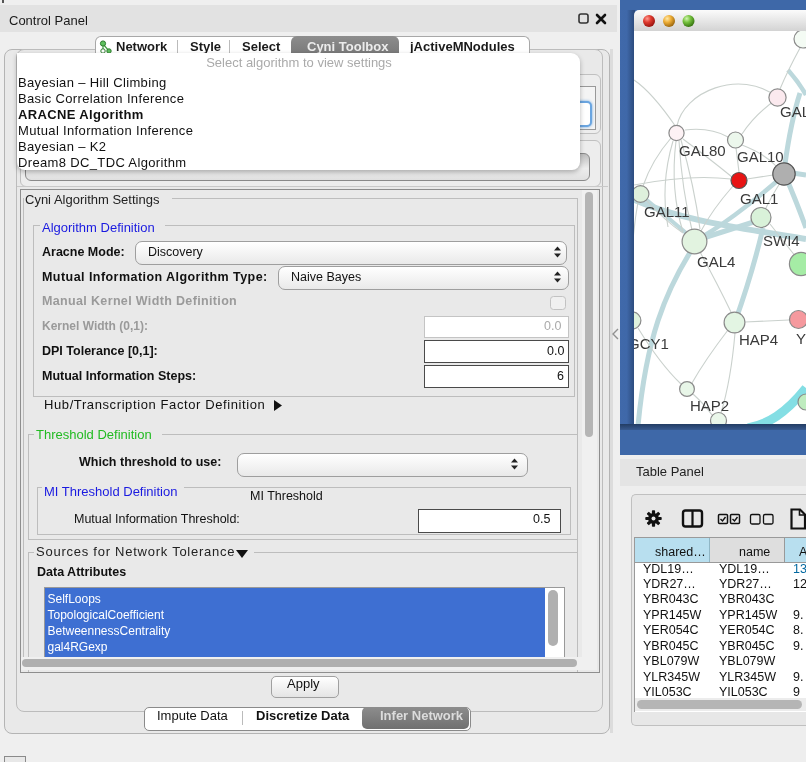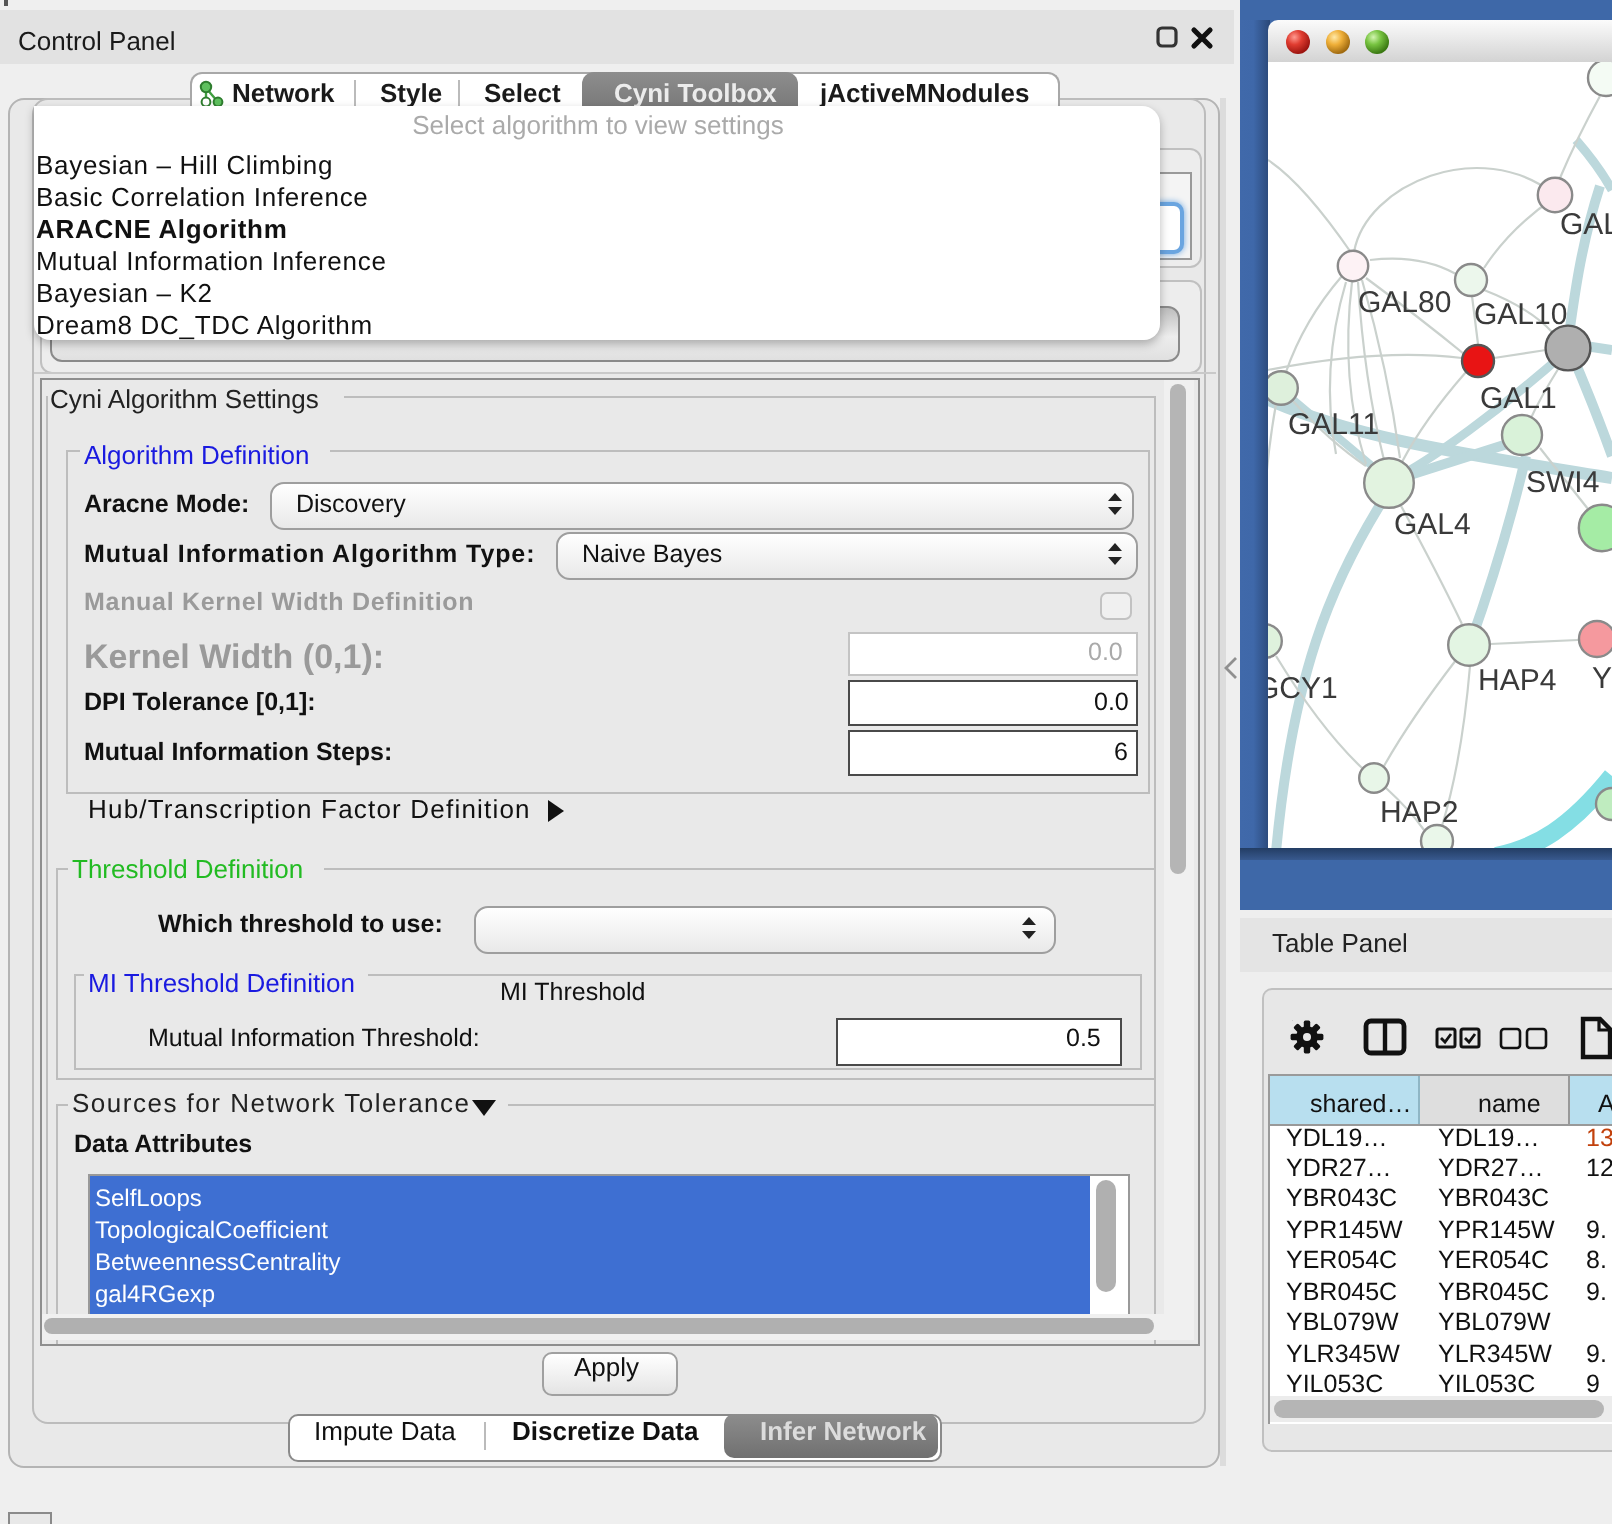--- a/index.html
+++ b/index.html
@@ -167,21 +167,21 @@
 <div class="abs" style="left:635px;top:538px;width:74px;height:25px;background:#b8dfef;border-right:1px solid #8fb6c5;"></div>
 <div class="abs" style="left:710px;top:538px;width:74px;height:25px;background:#dedede;border-right:1px solid #999;"></div>
 <div class="abs" style="left:785px;top:538px;width:21px;height:25px;background:#b8dfef;"></div>
 <div class="abs" style="left:635px;top:562px;width:171px;height:1px;background:#999;"></div>
 <div class="lbl" style="left:655px;top:545px;font-size:12.5px;color:#111;">shared…</div>
 <div class="lbl" style="left:739px;top:545px;font-size:12.5px;color:#111;">name</div>
 <div class="lbl" style="left:799px;top:545px;font-size:12.5px;color:#111;">A</div>
 <div id="tablerows">
       <div class="lbl" style="left:643px;top:561.5px;font-size:12.5px;color:#111;">YDL19…</div>
       <div class="lbl" style="left:719px;top:561.5px;font-size:12.5px;color:#111;">YDL19…</div>
-      <div class="lbl" style="left:793px;top:561.5px;font-size:12.5px;color:#c2410c;">13</div>
+      <div class="lbl" style="left:793px;top:561.5px;font-size:12.5px;color:#0369a1;">13</div>
       <div class="lbl" style="left:643px;top:576.95px;font-size:12.5px;color:#111;">YDR27…</div>
       <div class="lbl" style="left:719px;top:576.95px;font-size:12.5px;color:#111;">YDR27…</div>
       <div class="lbl" style="left:793px;top:576.95px;font-size:12.5px;color:#111;">12</div>
       <div class="lbl" style="left:643px;top:592.4px;font-size:12.5px;color:#111;">YBR043C</div>
       <div class="lbl" style="left:719px;top:592.4px;font-size:12.5px;color:#111;">YBR043C</div>
       <div class="lbl" style="left:793px;top:592.4px;font-size:12.5px;color:#111;"></div>
       <div class="lbl" style="left:643px;top:607.85px;font-size:12.5px;color:#111;">YPR145W</div>
       <div class="lbl" style="left:719px;top:607.85px;font-size:12.5px;color:#111;">YPR145W</div>
       <div class="lbl" style="left:793px;top:607.85px;font-size:12.5px;color:#111;">9.</div>
       <div class="lbl" style="left:643px;top:623.3px;font-size:12.5px;color:#111;">YER054C</div>
@@ -266,21 +266,21 @@
 <div class="abs" style="left:278px;top:266px;width:289px;height:22px;background:linear-gradient(to bottom,#ffffff,#e9e9e9);border:1px solid #9e9e9e;border-radius:7px;"></div>
 <div class="lbl" style="left:291px;top:270px;font-size:12.5px;color:#111;">Naive Bayes</div>
 <svg class="abs" style="left:553px;top:271px;" width="9" height="12">
       <path d="M4.5 0.5 L8 4.5 H1 z" fill="#222"></path>
       <path d="M4.5 11.5 L1 7.5 H8 z" fill="#222"></path>
     </svg>
 
 <div class="lbl" style="left:42px;top:294px;font-size:12.5px;font-weight:bold;letter-spacing:0.35px;color:#9a9a9a;">Manual Kernel Width Definition</div>
 <div class="abs" style="left:550px;top:296px;width:14px;height:11.5px;background:#f0f0f0;border:1px solid #c2c2c2;border-radius:3.5px;"></div>
 
-<div class="lbl" style="left:42px;top:318.5px;font-size:17px;font-weight:bold;color:#9a9a9a;">Kernel Width (0,1):</div>
+<div class="lbl" style="left:42px;top:318.5px;font-size:12px;font-weight:bold;color:#9a9a9a;">Kernel Width (0,1):</div>
 <div class="abs" style="left:424px;top:316px;width:143px;height:20px;background:#fff;border:1px solid #c4c4c4;"></div>
 <div class="lbl" style="left:544px;top:319px;font-size:12.5px;color:#aaa;">0.0</div>
 
 <div class="lbl" style="left:42px;top:344px;font-size:12.5px;font-weight:bold;color:#111;">DPI Tolerance [0,1]:</div>
 <div class="abs" style="left:424px;top:340px;width:143px;height:21px;background:#fff;border:1px solid #4a4a4a;"></div>
 <div class="lbl" style="left:547px;top:344px;font-size:12.5px;color:#111;">0.0</div>
 
 <div class="lbl" style="left:42px;top:369px;font-size:12.5px;font-weight:bold;color:#111;">Mutual Information Steps:</div>
 <div class="abs" style="left:424px;top:365px;width:143px;height:21px;background:#fff;border:1px solid #4a4a4a;"></div>
 <div class="lbl" style="left:557px;top:369px;font-size:12.5px;color:#111;">6</div>

